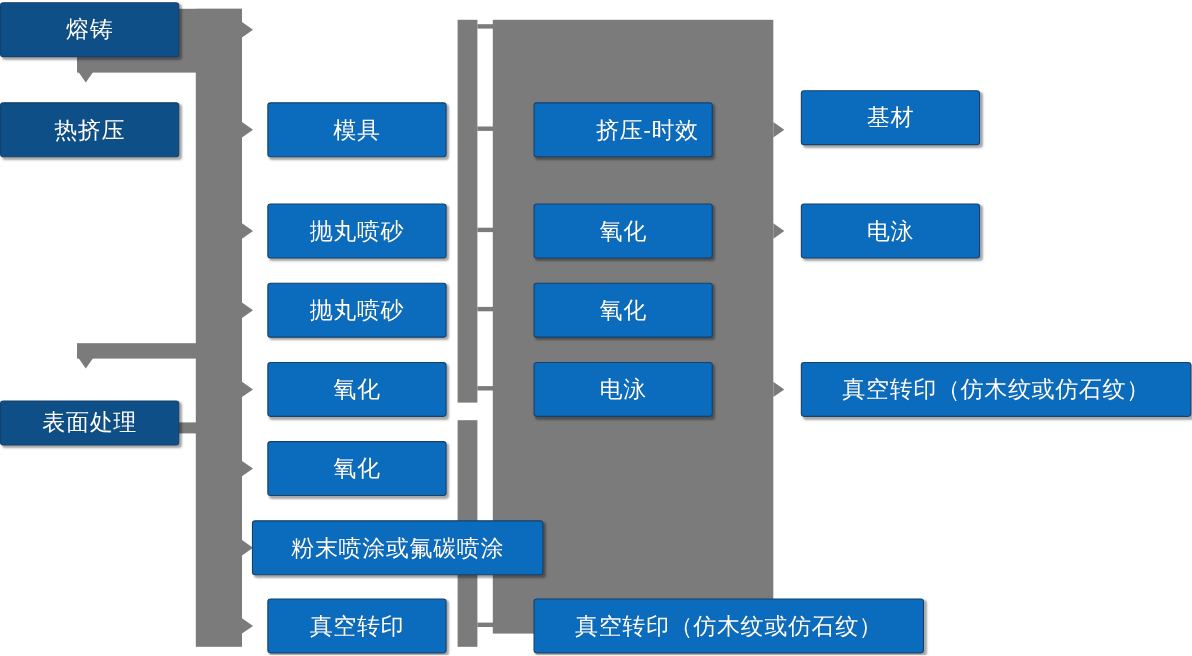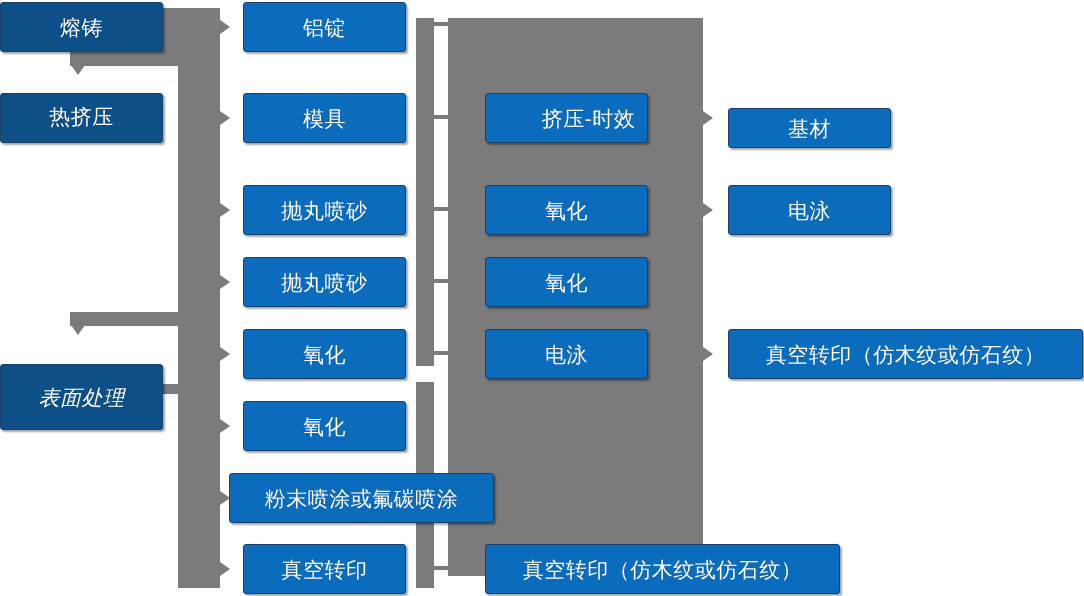--- a/index.html
+++ b/index.html
@@ -99,30 +99,27 @@
 
   <div class="gray" style="left:448px; top:18px; width:255px; height:558px;"></div>
 
   <div class="gray-arrow" style="left:703px; top:111px;"></div>
   <div class="gray-arrow" style="left:703px; top:203px;"></div>
   <div class="gray-arrow" style="left:703px; top:347px;"></div>
 
   <div class="node dark" style="left:0px; top:2px; width:163px; height:50px;">
     <span>熔铸</span>
   </div>
-  <div class="node dark" style="left:0px; top:93px; width:163px; height:50px;font-family:Liberation Mono, monospace;">
+  <div class="node dark" style="left:0px; top:93px; width:163px; height:50px;">
     <span>热挤压</span>
   </div>
-  <div class="node dark" style="left:0px; top:364px; width:163px; height:66px;font-style:italic;">
+  <div class="node dark" style="left:0px; top:364px; width:163px; height:41px;">
     <span>表面处理</span>
   </div>
 
-  <div class="node light" style="left:243px; top:2px; width:163px; height:50px;">
-    <span>铝锭</span>
-  </div>
   <div class="node light" style="left:243px; top:93px; width:163px; height:50px;text-align:right;">
     <span>模具</span>
   </div>
   <div class="node light" style="left:243px; top:185px; width:163px; height:50px;">
     <span>抛丸喷砂</span>
   </div>
   <div class="node light" style="left:243px; top:257px; width:163px; height:50px;">
     <span>抛丸喷砂</span>
   </div>
   <div class="node light" style="left:243px; top:329px; width:163px; height:50px;">
@@ -147,21 +144,21 @@
   <div class="node light" style="left:485px; top:257px; width:163px; height:50px;">
     <span>氧化</span>
   </div>
   <div class="node light" style="left:485px; top:329px; width:163px; height:50px;">
     <span>电泳</span>
   </div>
   <div class="node light" style="left:485px; top:544px; width:355px; height:50px;">
     <span>真空转印（仿木纹或仿石纹）</span>
   </div>
 
-  <div class="node light" style="left:728px; top:108px; width:163px; height:40px;">
+  <div class="node light" style="left:728px; top:82px; width:163px; height:50px;">
     <span>基材</span>
   </div>
   <div class="node light" style="left:728px; top:185px; width:163px; height:50px;">
     <span>电泳</span>
   </div>
   <div class="node light" style="left:728px; top:329px; width:355px; height:50px;">
     <span>真空转印（仿木纹或仿石纹）</span>
   </div>
 
 </div>

